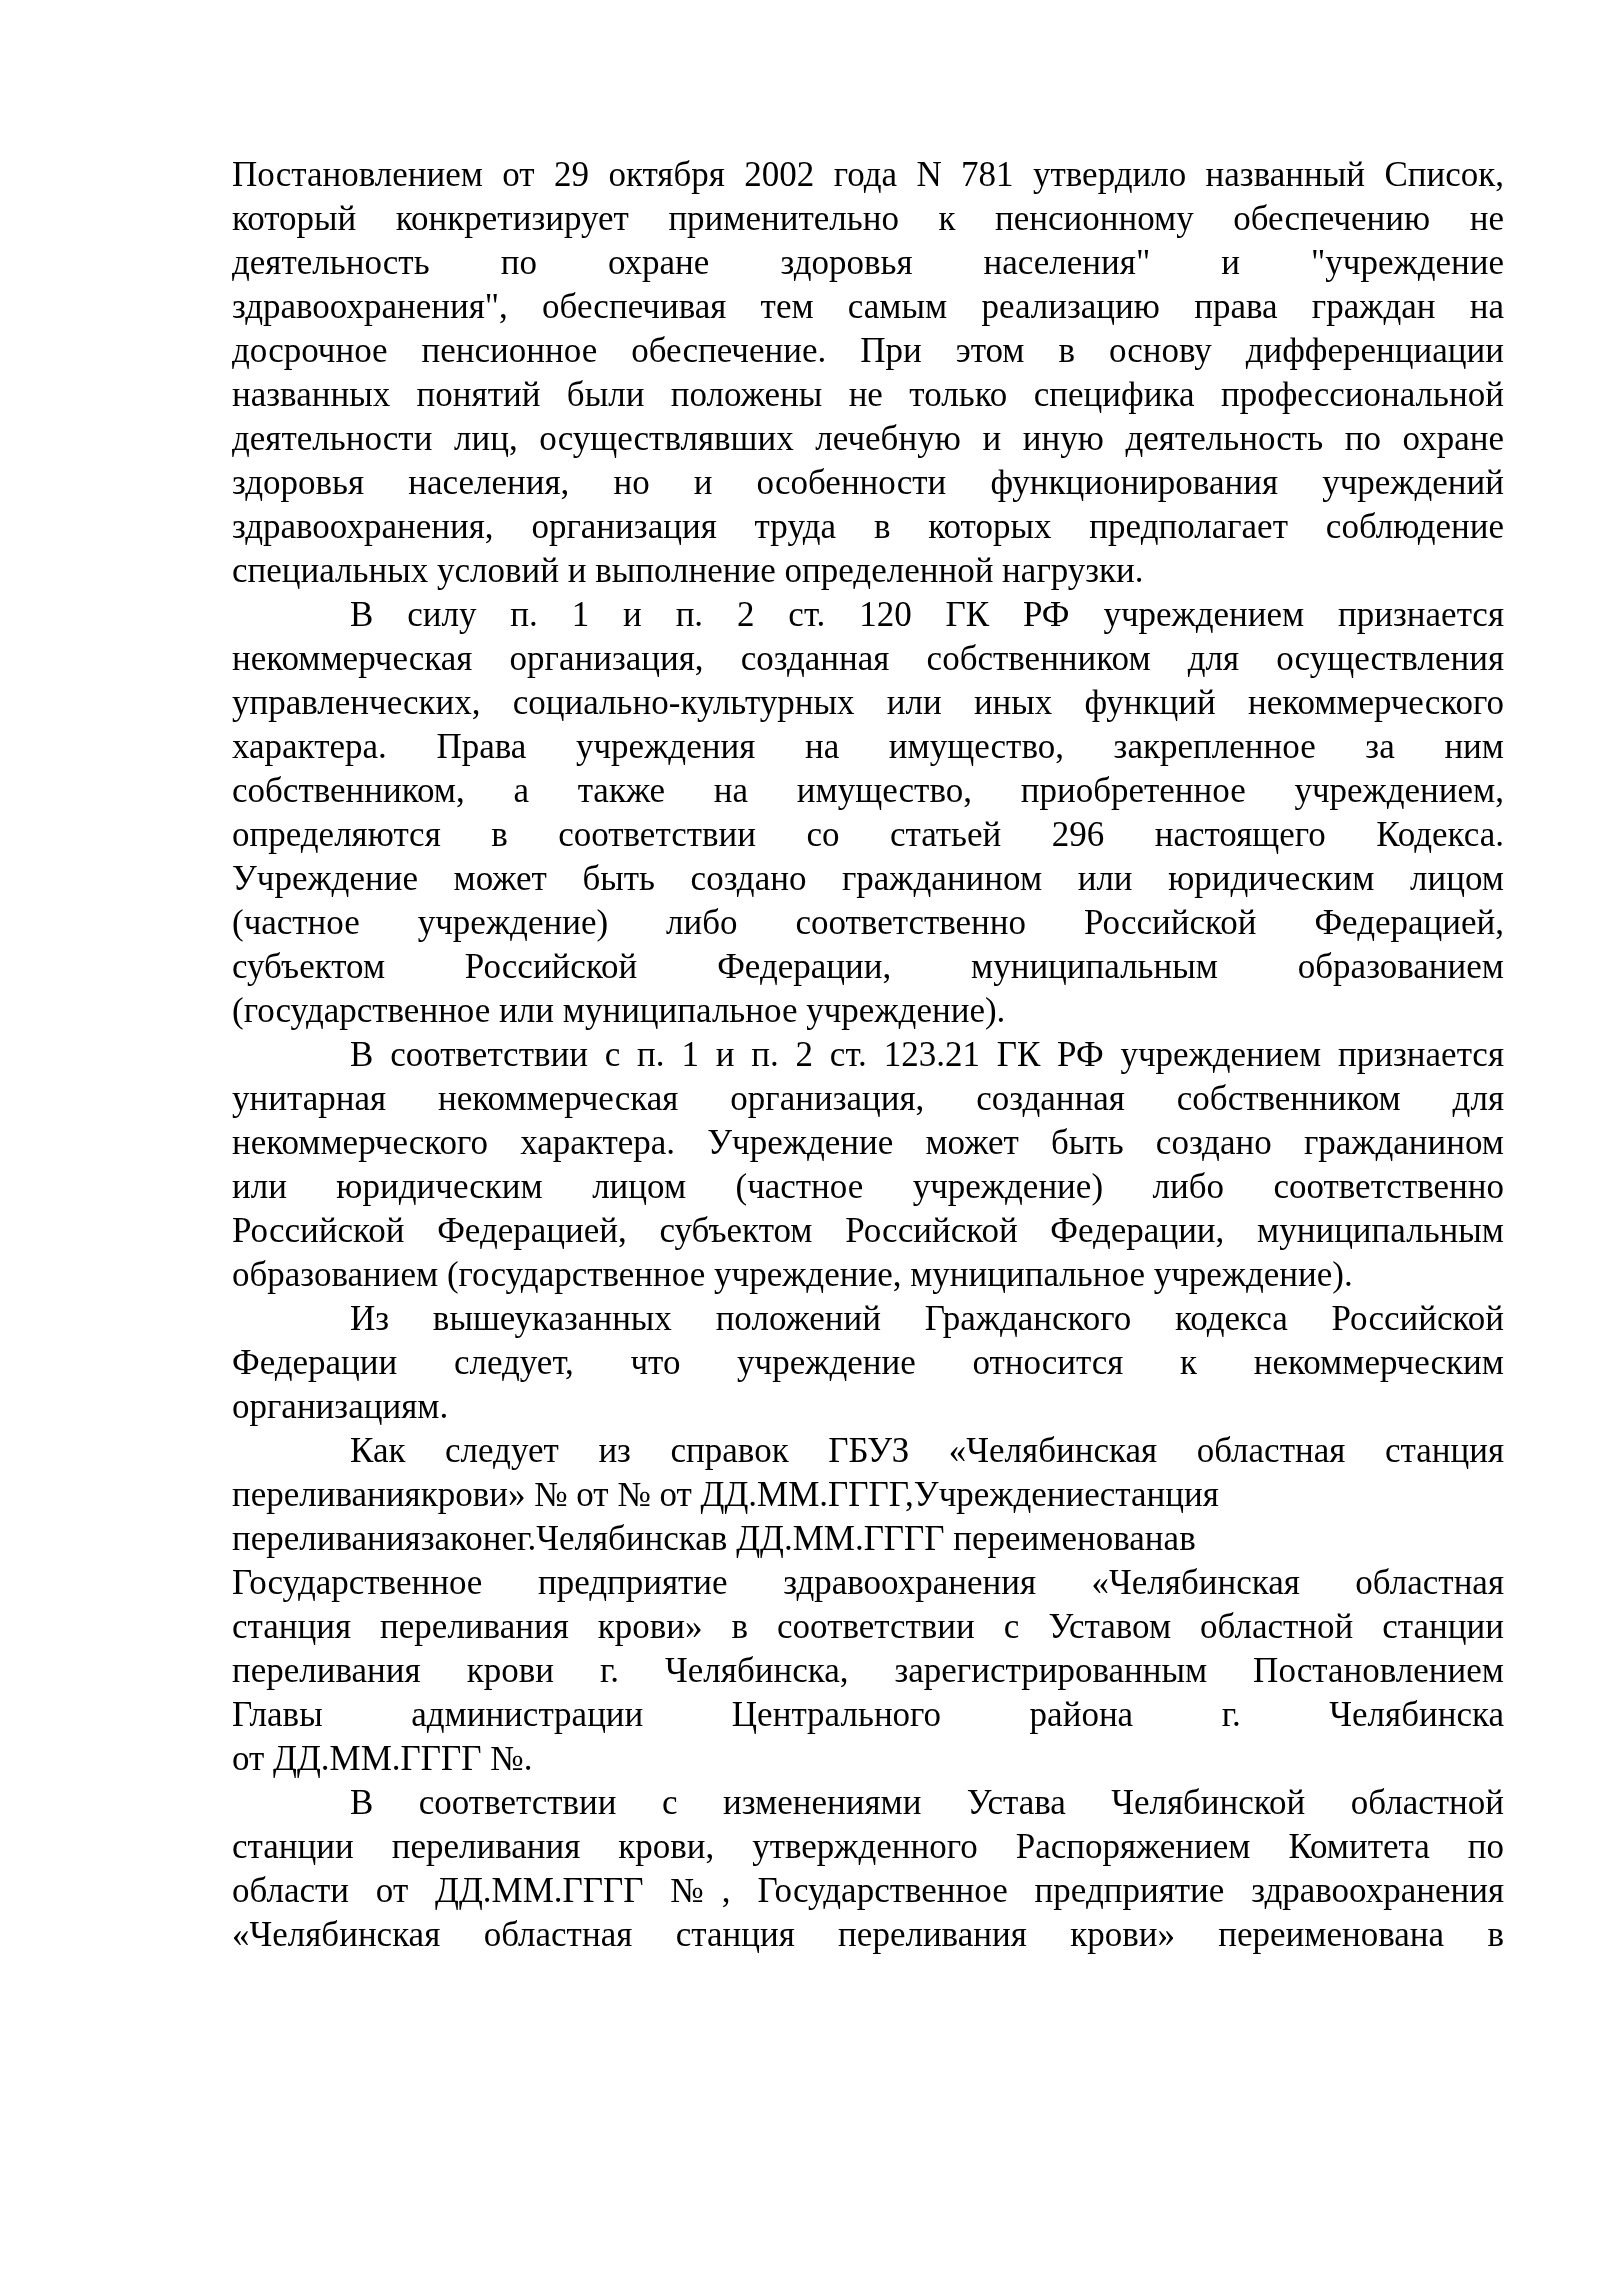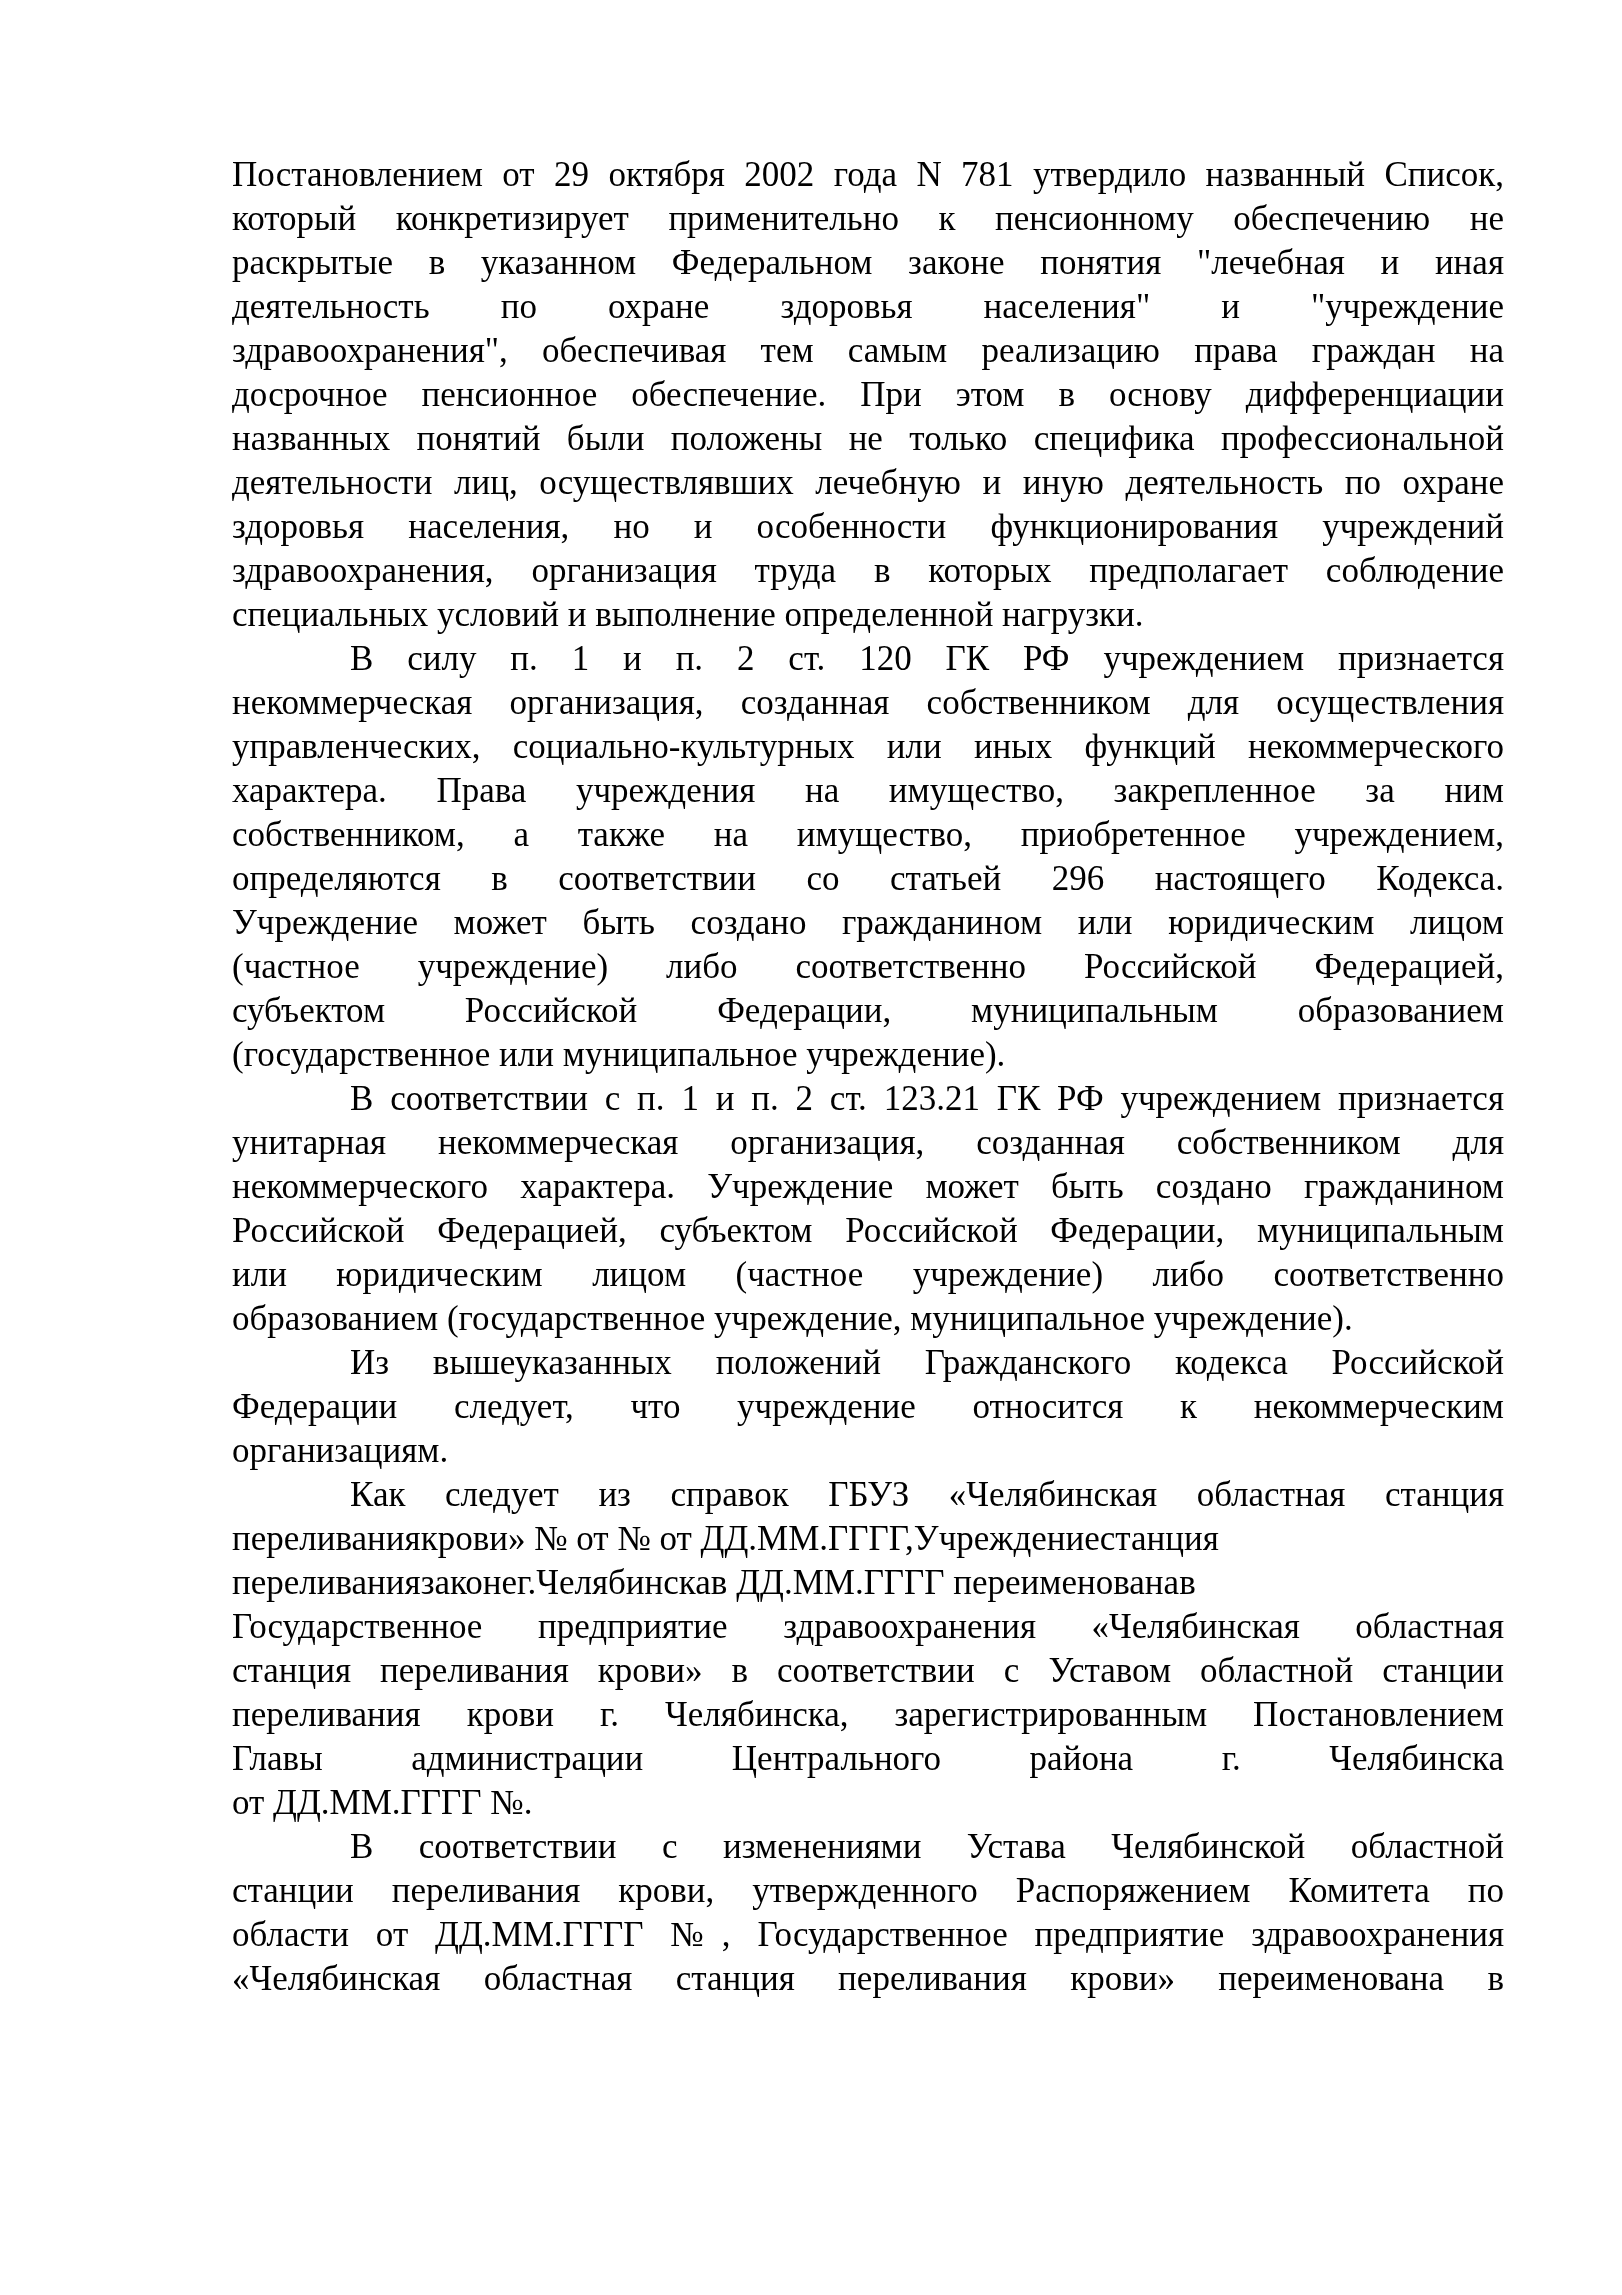--- a/index.html
+++ b/index.html
@@ -30,21 +30,20 @@
   }
   .chunk { white-space: pre; }
 </style>
 </head>
 <body>
 
 <main class="page">
     <div class="paragraph">
       <div class="line">Постановлением от 29 октября 2002 года N 781 утвердило названный Список,</div>
       <div class="line">который конкретизирует применительно к пенсионному обеспечению не</div>
-      <div class="line">раскрытые в указанном Федеральном законе понятия "лечебная и иная</div>
       <div class="line">деятельность по охране здоровья населения" и "учреждение</div>
       <div class="line">здравоохранения", обеспечивая тем самым реализацию права граждан на</div>
       <div class="line">досрочное пенсионное обеспечение. При этом в основу дифференциации</div>
       <div class="line">названных понятий были положены не только специфика профессиональной</div>
       <div class="line">деятельности лиц, осуществлявших лечебную и иную деятельность по охране</div>
       <div class="line">здоровья населения, но и особенности функционирования учреждений</div>
       <div class="line">здравоохранения, организация труда в которых предполагает соблюдение</div>
       <div class="line endline">специальных условий и выполнение определенной нагрузки.</div>
     </div>
     <div class="paragraph">
@@ -56,22 +55,22 @@
       <div class="line">определяются в соответствии со статьей 296 настоящего Кодекса.</div>
       <div class="line">Учреждение может быть создано гражданином или юридическим лицом</div>
       <div class="line">(частное учреждение) либо соответственно Российской Федерацией,</div>
       <div class="line">субъектом Российской Федерации, муниципальным образованием</div>
       <div class="line endline">(государственное или муниципальное учреждение).</div>
     </div>
     <div class="paragraph">
       <div class="line indent">В соответствии с п. 1 и п. 2 ст. 123.21 ГК РФ учреждением признается</div>
       <div class="line">унитарная некоммерческая организация, созданная собственником для</div>
       <div class="line">некоммерческого характера. Учреждение может быть создано гражданином</div>
+      <div class="line">или юридическим лицом (частное учреждение) либо соответственно</div>
       <div class="line">Российской Федерацией, субъектом Российской Федерации, муниципальным</div>
-      <div class="line">или юридическим лицом (частное учреждение) либо соответственно</div>
       <div class="line endline">образованием (государственное учреждение, муниципальное учреждение).</div>
     </div>
     <div class="paragraph">
       <div class="line indent">Из вышеуказанных положений Гражданского кодекса Российской</div>
       <div class="line">Федерации следует, что учреждение относится к некоммерческим</div>
       <div class="line endline">организациям.</div>
     </div>
     <div class="paragraph">
       <div class="line indent">Как следует из справок ГБУЗ «Челябинская областная станция</div>
       <div class="line chunks">

